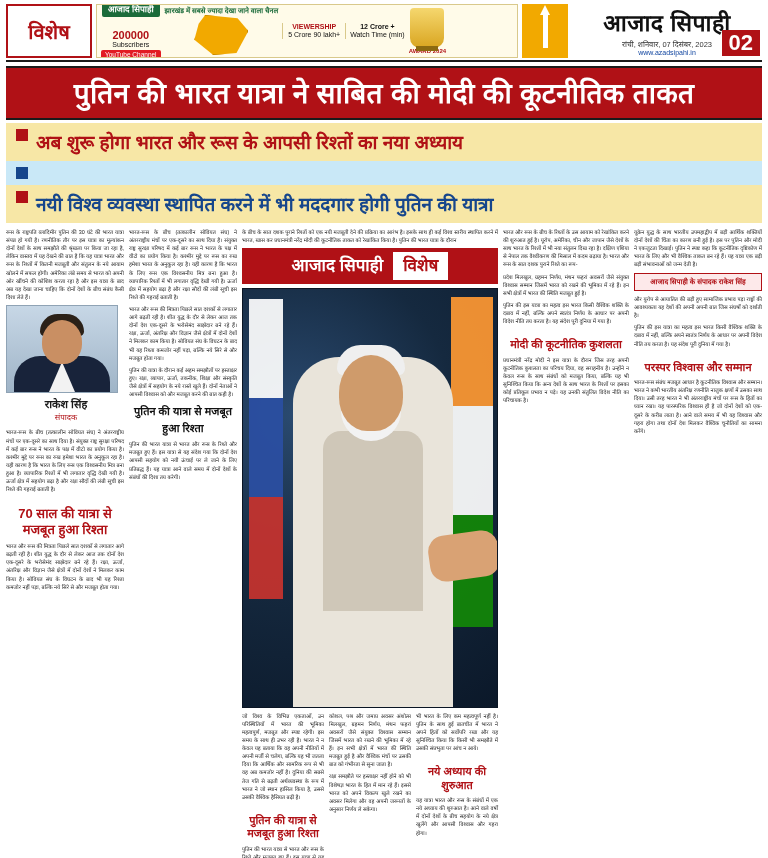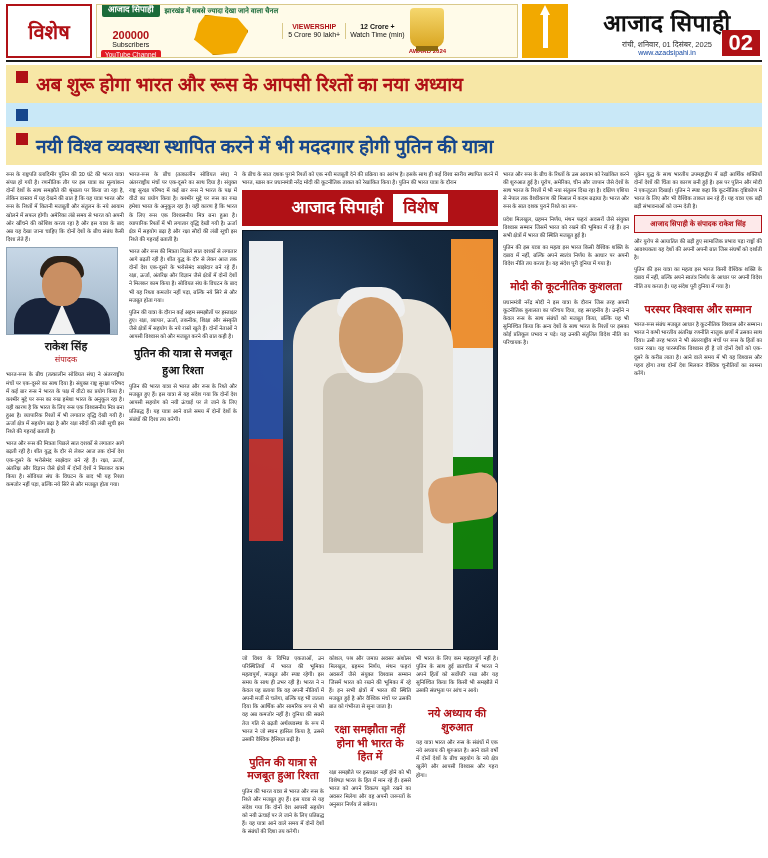--- a/index.html
+++ b/index.html
@@ -146,26 +146,27 @@
         <div style="font-size:6px;color:#b01116;font-weight:bold;">AWARD 2024</div>
       </div>
     </div>
 
     <div class="mh-orb">
         <div class="pen"></div>
       </div>
 
     <div class="mh-right">
       <div class="brand">आजाद सिपाही</div>
-      <div class="meta">रांची, शनिवार, 01 दिसंबर, 2025</div>
+      <div class="meta">रांची, शनिवार, 07 दिसंबर, 2023</div>
       <div class="url">www.azadsipahi.in</div>
     </div>
     <div class="pageno">02</div>
   </div>
 
+  <div class="headline">पुतिन की भारत यात्रा ने साबित की मोदी की कूटनीतिक ताकत</div>
 
   <div class="bullets">
     <div class="bullet b1">
       <span class="sq"></span>
       <span>अब शुरू होगा भारत और रूस के आपसी रिश्तों का नया अध्याय</span>
     </div>
     <div class="bullet b2">
       <span class="sq"></span>
     </div>
     <div class="bullet b3">
@@ -182,20 +183,21 @@
         <div class="photo">
           <div class="body2"></div>
             <div class="shirt"></div>
           <div class="hair"></div>
             <div class="head"></div>
         </div>
         <div class="name">राकेश सिंह</div>
         <div class="desig">संपादक</div>
       </div>
       <p class="para">भारत-रूस के बीच (तत्कालीन सोवियत संघ) ने अंतरराष्ट्रीय मंचों पर एक-दूसरे का साथ दिया है। संयुक्त राष्ट्र सुरक्षा परिषद में कई बार रूस ने भारत के पक्ष में वीटो का प्रयोग किया है। कश्मीर मुद्दे पर रूस का रुख हमेशा भारत के अनुकूल रहा है। यही कारण है कि भारत के लिए रूस एक विश्वसनीय मित्र बना हुआ है। व्यापारिक रिश्तों में भी लगातार वृद्धि देखी गयी है। ऊर्जा क्षेत्र में सहयोग बढ़ा है और रक्षा सौदों की लंबी सूची इस रिश्ते की गहराई बताती है।</p>
+      <div class="redhead">70 साल की यात्रा से मजबूत हुआ रिश्ता</div>
       <p class="para">भारत और रूस की मित्रता पिछले सात दशकों से लगातार आगे बढ़ती रही है। शीत युद्ध के दौर से लेकर आज तक दोनों देश एक-दूसरे के भरोसेमंद साझेदार बने रहे हैं। रक्षा, ऊर्जा, अंतरिक्ष और विज्ञान जैसे क्षेत्रों में दोनों देशों ने मिलकर काम किया है। सोवियत संघ के विघटन के बाद भी यह रिश्ता कमजोर नहीं पड़ा, बल्कि नये सिरे से और मजबूत होता गया।</p>
     </div>
 
     <div class="col c2">
       <p class="para">भारत-रूस के बीच (तत्कालीन सोवियत संघ) ने अंतरराष्ट्रीय मंचों पर एक-दूसरे का साथ दिया है। संयुक्त राष्ट्र सुरक्षा परिषद में कई बार रूस ने भारत के पक्ष में वीटो का प्रयोग किया है। कश्मीर मुद्दे पर रूस का रुख हमेशा भारत के अनुकूल रहा है। यही कारण है कि भारत के लिए रूस एक विश्वसनीय मित्र बना हुआ है। व्यापारिक रिश्तों में भी लगातार वृद्धि देखी गयी है। ऊर्जा क्षेत्र में सहयोग बढ़ा है और रक्षा सौदों की लंबी सूची इस रिश्ते की गहराई बताती है।</p>
       <p class="para">भारत और रूस की मित्रता पिछले सात दशकों से लगातार आगे बढ़ती रही है। शीत युद्ध के दौर से लेकर आज तक दोनों देश एक-दूसरे के भरोसेमंद साझेदार बने रहे हैं। रक्षा, ऊर्जा, अंतरिक्ष और विज्ञान जैसे क्षेत्रों में दोनों देशों ने मिलकर काम किया है। सोवियत संघ के विघटन के बाद भी यह रिश्ता कमजोर नहीं पड़ा, बल्कि नये सिरे से और मजबूत होता गया।</p>
       <p class="para">पुतिन की यात्रा के दौरान कई अहम समझौतों पर हस्ताक्षर हुए। रक्षा, व्यापार, ऊर्जा, तकनीक, शिक्षा और संस्कृति जैसे क्षेत्रों में सहयोग के नये रास्ते खुले हैं। दोनों नेताओं ने आपसी विश्वास को और मजबूत करने की बात कही है।</p>
       <div class="sephead">पुतिन की यात्रा से मजबूत हुआ रिश्ता</div>
       <p class="para">पुतिन की भारत यात्रा से भारत और रूस के रिश्ते और मजबूत हुए हैं। इस यात्रा से यह संदेश गया कि दोनों देश आपसी सहयोग को नयी ऊंचाई पर ले जाने के लिए प्रतिबद्ध हैं। यह यात्रा आने वाले समय में दोनों देशों के संबंधों की दिशा तय करेगी।</p>
     </div>
@@ -225,21 +227,20 @@
         <div class="hands"></div>
       </div>
       <div class="photo-cols">
         <div class="pc cap-block">
           <p class="para">जो विश्व के विभिन्न एकताओं, उन परिस्थितियों में भारत की भूमिका महत्वपूर्ण, मजबूत और स्पष्ट रहेगी। इस समय के साथ ही उभर रही है। भारत ने न केवल यह बताया कि वह अपनी नीतियों में अपनी मर्जी से चलेगा, बल्कि यह भी जतला दिया कि आर्थिक और सामरिक रूप से भी वह अब कमजोर नहीं है। दुनिया की सबसे तेज गति से बढ़ती अर्थव्यवस्था के रूप में भारत ने जो स्थान हासिल किया है, उससे उसकी वैश्विक हैसियत बढ़ी है।</p>
           <div class="redhead" style="font-size:11px">पुतिन की यात्रा से मजबूत हुआ रिश्ता</div>
           <p class="para">पुतिन की भारत यात्रा से भारत और रूस के रिश्ते और मजबूत हुए हैं। इस यात्रा से यह संदेश गया कि दोनों देश आपसी सहयोग को नयी ऊंचाई पर ले जाने के लिए प्रतिबद्ध हैं। यह यात्रा आने वाले समय में दोनों देशों के संबंधों की दिशा तय करेगी।</p>
         </div>
         <div class="pc cap-block">
           <p class="para">कोशल, पश्र और जमाप्र अवसर अंशोत्स मिलखुल, ग्रहमन निर्णय, मंथन फहरां अवसरों जैसे संयुक्त विश्वास सम्मान जिसमें भारत को रखने की भूमिका में रहे हैं। इन सभी क्षेत्रों में भारत की स्थिति मजबूत हुई है और वैश्विक मंचों पर उसकी बात को गंभीरता से सुना जाता है।</p>
-          <div class="redhead" style="font-size:11px">रक्षा समझौता नहीं होना भी भारत के हित में</div>
           <p class="para">रक्षा समझौते पर हस्ताक्षर नहीं होने को भी विशेषज्ञ भारत के हित में मान रहे हैं। इससे भारत को अपने विकल्प खुले रखने का अवसर मिलेगा और वह अपनी जरूरतों के अनुसार निर्णय ले सकेगा।</p>
         </div>
         <div class="pc cap-block">
           <p class="para">भी भारत के लिए कम महत्वपूर्ण नहीं है। पुतिन के साथ हुई बातचीत में भारत ने अपने हितों को सर्वोपरि रखा और यह सुनिश्चित किया कि किसी भी समझौते में उसकी संप्रभुता पर आंच न आये।</p>
           <div class="redhead" style="font-size:11px">नये अध्याय की शुरुआत</div>
           <p class="para">यह यात्रा भारत और रूस के संबंधों में एक नये अध्याय की शुरुआत है। आने वाले वर्षों में दोनों देशों के बीच सहयोग के नये क्षेत्र खुलेंगे और आपसी विश्वास और गहरा होगा।</p>
         </div>
       </div>
     </div>
 

